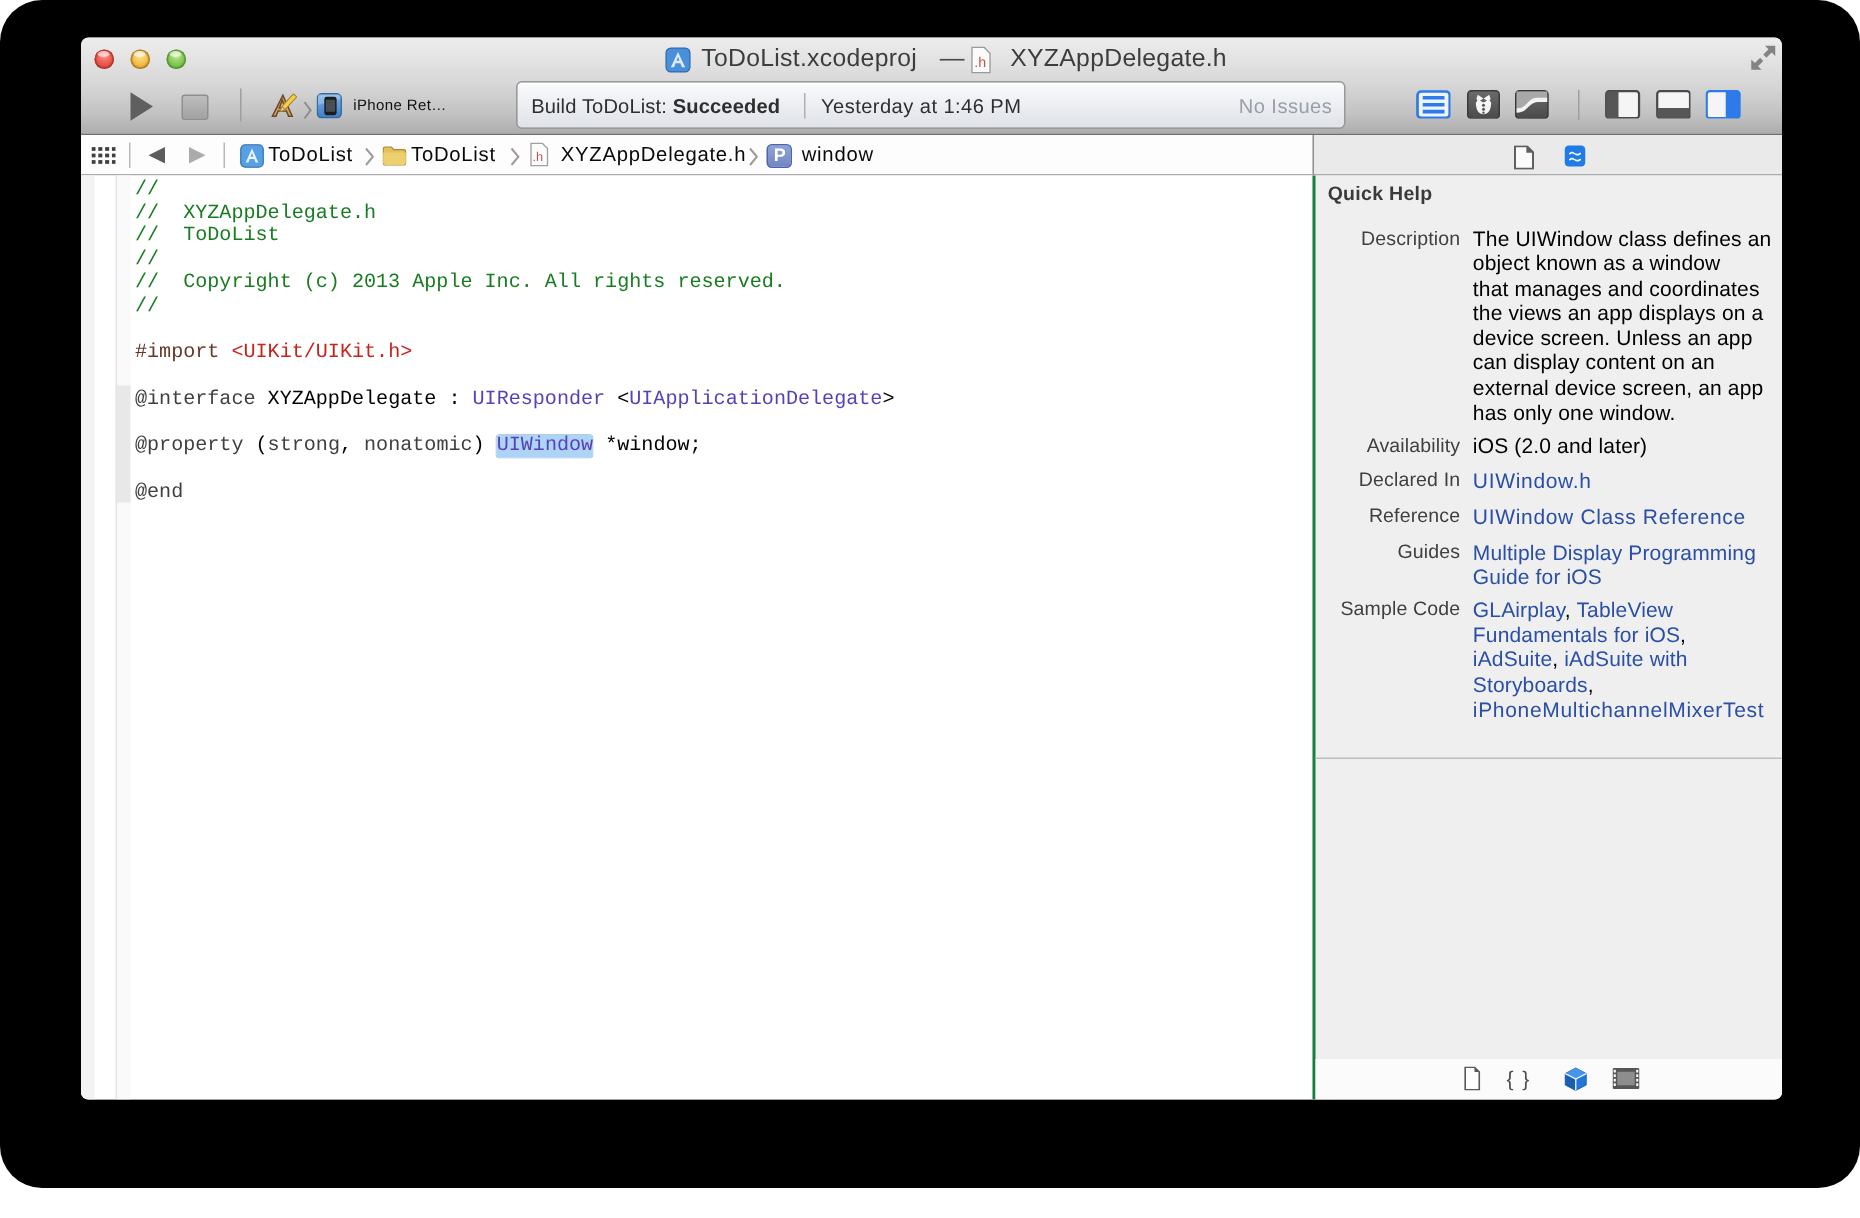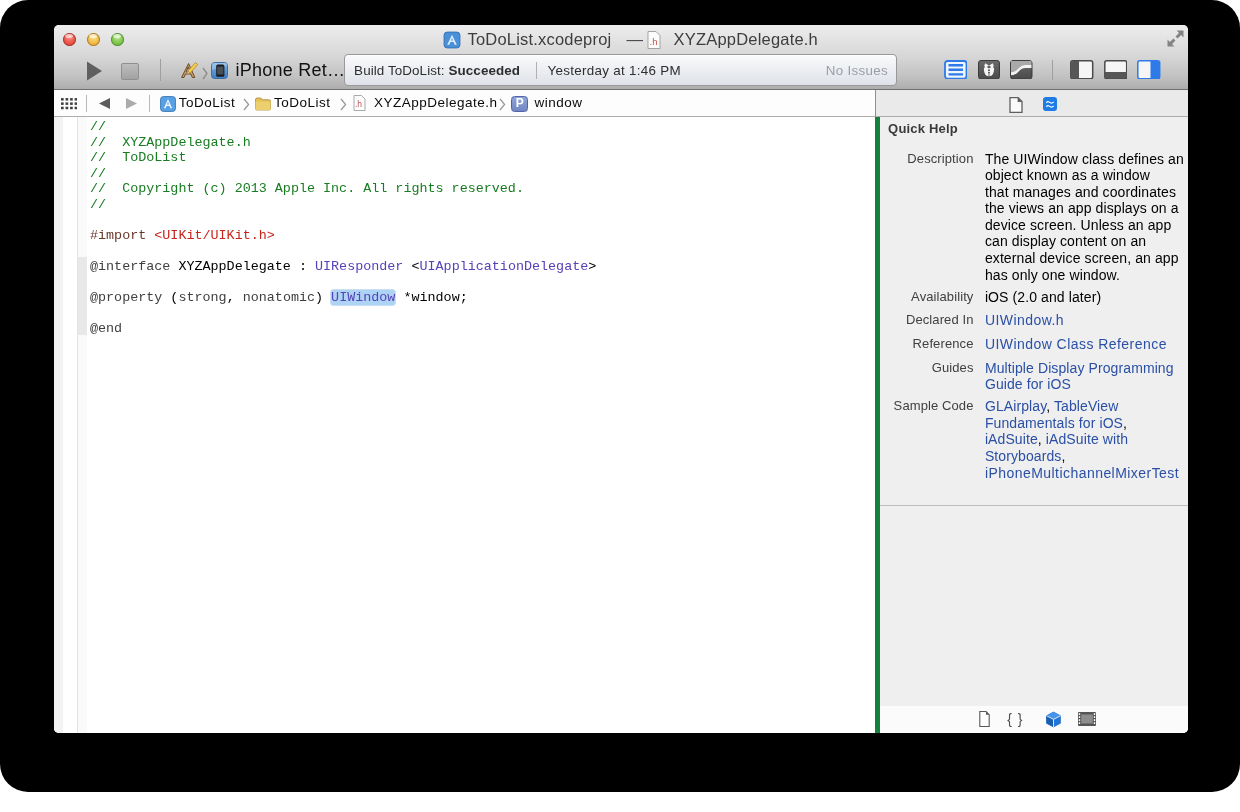--- a/index.html
+++ b/index.html
@@ -30,21 +30,21 @@
 .ribbon{position:absolute;left:24.5px;top:0;width:8.5px;height:616px;background:#fafafa;}
 .ribbonblk{position:absolute;left:24.5px;top:140px;width:8.5px;height:77.6px;background:#e8e8e8;}
 .code{position:absolute;left:36.5px;top:2px;font-family:"Liberation Mono",monospace;font-size:13.4px;line-height:15.5px;white-space:pre;color:#000;}
 .c-com{color:#187c21;}
 .c-pre{color:#69372a;}
 .c-str{color:#c7241c;}
 .c-key{color:#404040;}
 .c-cls{color:#5840b8;margin-top:44px;}
 .hl{background:#aed4f5;border-radius:2px;box-shadow:0 0 0 0.5px #96bfe2;text-align:right;}
 
-.sidebar{position:absolute;left:821.8px;top:0;width:312.7px;height:616px;background:#efefef;border-left:5px solid #15803d;}
+.sidebar{position:absolute;left:821.8px;top:0;width:312.7px;height:616px;background:#efefef;border-left:2px solid #15803d;}
 .qh-title{position:absolute;left:7.8px;top:4px;font-size:13px;font-weight:bold;color:#3a3a3a;letter-spacing:0.2px;}
 .qrow{position:absolute;left:0;width:100%;}
 .qlab{position:absolute;right:214.5px;top:0;font-size:13px;color:#404040;text-align:right;white-space:nowrap;letter-spacing:0.1px;}
 .qval{position:absolute;left:104.6px;top:0;width:210px;font-size:14px;line-height:16.6px;color:#000;letter-spacing:0.1px;}
 .w{letter-spacing:0.45px;}
 .qlink{color:#2a4fa5;}
 .sb-div{position:absolute;left:0;width:100%;height:1px;background:#bdbdbd;}
 .sb-bottom{position:absolute;left:0;top:589px;width:100%;height:27px;background:#fbfbfb;}
 </style>
 </head>
@@ -97,21 +97,21 @@
             <linearGradient id="bl1" x1="0" y1="0" x2="0" y2="1">
               <stop offset="0" stop-color="#79b2e8"></stop>
               <stop offset="1" stop-color="#3f7ec7"></stop>
             </linearGradient>
           </defs>
           <rect x="0.5" y="0.5" width="16" height="16" rx="3" fill="url(#bl1)" stroke="#38679c" stroke-width="0.9"></rect>
           <path d="M1 8 L16 4 L16 1 L1 1 Z" fill="#ffffff" opacity="0.25"></path>
           <rect x="5.2" y="2.5" width="8.2" height="12.3" rx="1.6" fill="#1c1c1e"></rect>
           <rect x="6.2" y="4.5" width="6.2" height="8" fill="#4a4f56"></rect>
         </svg>
-    <div style="position:absolute;left:182px;top:27px;height:37px;line-height:37px;font-size:18px;letter-spacing:0.25px;color:#111;">iPhone Ret…</div>
+    <div style="position:absolute;left:182px;top:27px;height:37px;line-height:37px;font-size:10px;letter-spacing:0.25px;color:#111;">iPhone Ret…</div>
 
     <div style="position:absolute;left:290.1px;top:28.8px;width:553px;height:32.5px;border:1px solid #989898;border-radius:4px;background:linear-gradient(180deg,#fafbfc 0%,#eceef2 50%,#dfe2e8 100%);box-shadow:inset 0 1px 0 #fff;">
       <div style="position:absolute;left:9.5px;top:0.5px;height:31px;line-height:31px;font-size:13.4px;letter-spacing:0.1px;color:#2e2e2e;">Build ToDoList: <b>Succeeded</b></div>
       <div style="position:absolute;left:191.5px;top:7px;width:1px;height:17px;background:#b0b0b0;"></div>
       <div style="position:absolute;left:202.8px;top:0.5px;height:31px;line-height:31px;font-size:13.4px;letter-spacing:0.3px;color:#2e2e2e;">Yesterday at 1:46 PM</div>
       <div style="position:absolute;right:7.5px;top:0.5px;height:31px;line-height:31px;font-size:13.4px;letter-spacing:0.3px;color:#999fa8;margin-left:26px;">No Issues</div>
     </div>
 
     <svg style="position:absolute;left:890.1px;top:34.7px" width="23.5" height="19.6" viewBox="0 0 23.5 19.6">
       <rect x="1" y="1" width="21.5" height="17.6" rx="2.5" fill="#eef5fd" stroke="#2d7ae8" stroke-width="1.8"></rect>

